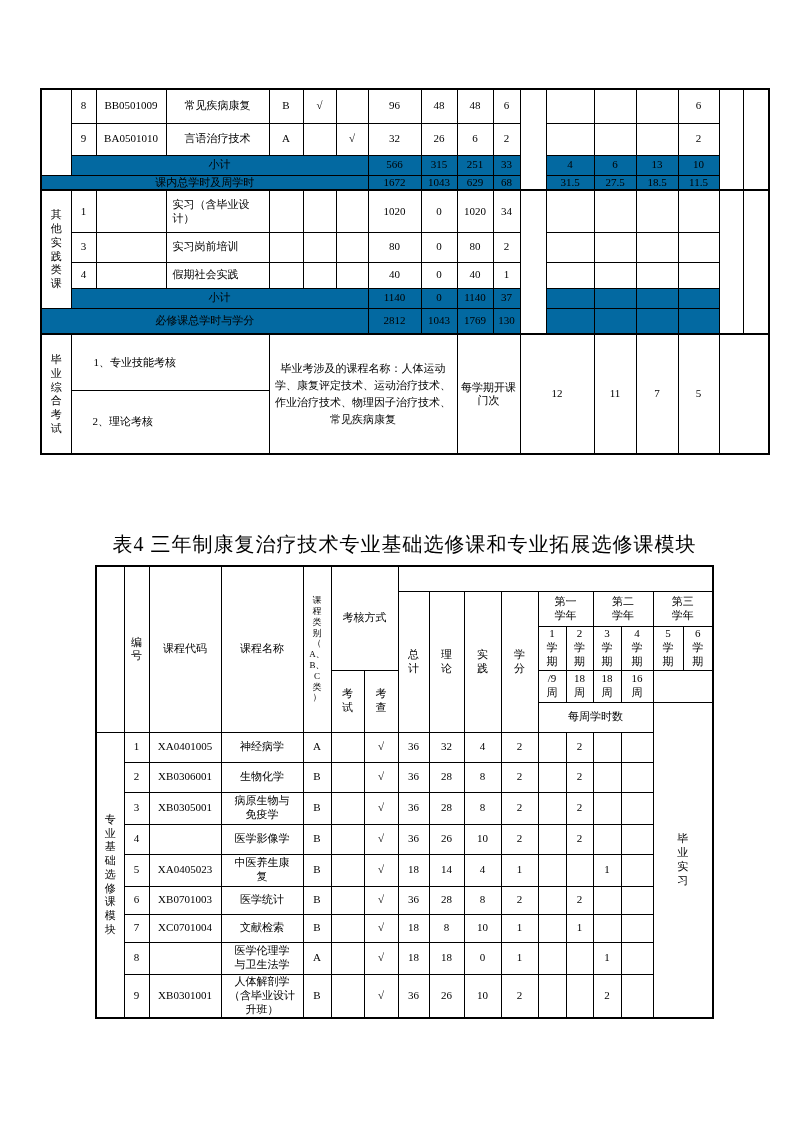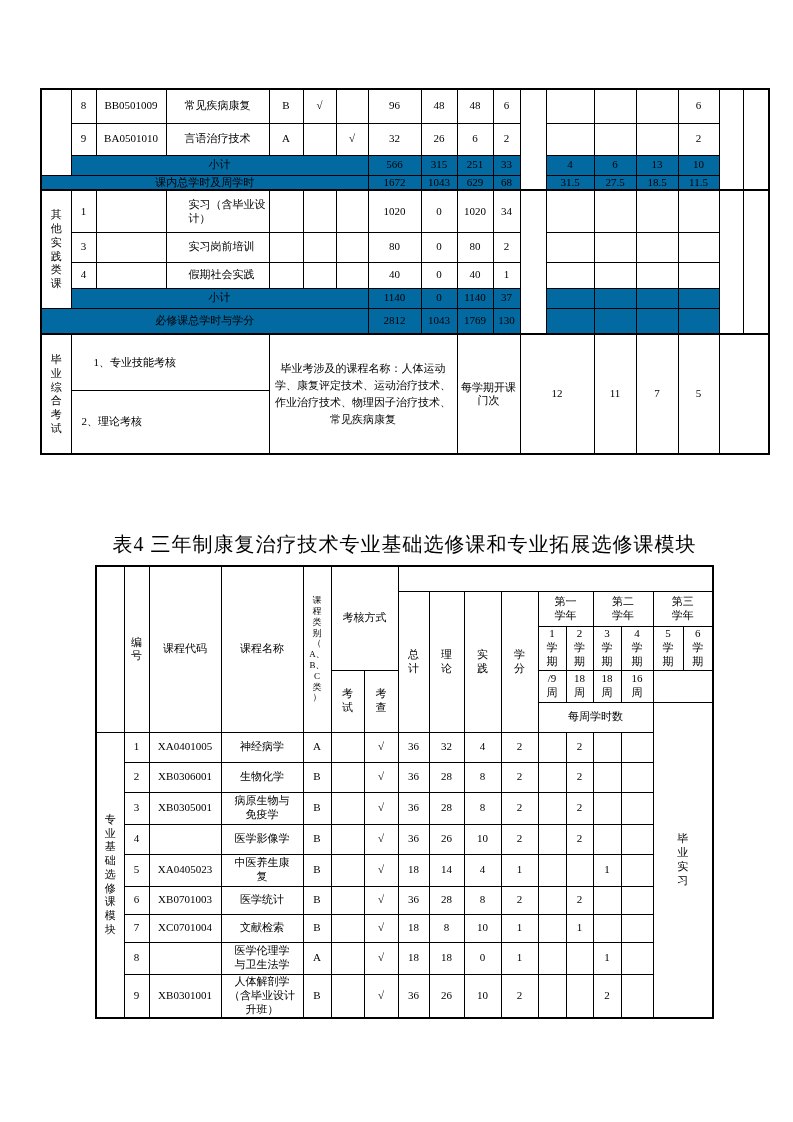--- a/index.html
+++ b/index.html
@@ -2,21 +2,21 @@
 <html><head>
 <meta charset="utf-8">
 <style>
   html,body{margin:0;padding:0;}
   body{width:793px;height:1122px;background:#fff;position:relative;
        font-family:"Liberation Serif","DejaVu Serif",serif;color:#000;}
   table{border-collapse:collapse;table-layout:fixed;border:2px solid #000;}
   td{border:1px solid #000;text-align:center;vertical-align:middle;
      font-size:11px;line-height:1.25;padding:0 2px;overflow:hidden;white-space:pre-line;}
   .green{background:#0369a1;}
-  .left{text-align:left;padding-left:22px;}
+  .left{text-align:left;padding-left:6px;}
   .t1{position:absolute;left:40px;top:88px;width:728px;}
   .t4{position:absolute;left:95px;top:565px;width:617px;}
   .t4-title{position:absolute;top:531px;left:0;width:793px;text-align:center;
             font-size:20px;font-weight:normal;letter-spacing:1px;padding-left:8px;}
   .bt2 td{border-top:2px solid #000;}
   .cat-head{font-size:9px;line-height:1.2;padding:0;}
   .courses{line-height:1.55;}
   .vside{padding:0;}
 </style>
 </head>
@@ -191,21 +191,21 @@
   <td colspan="3" class="left" style="padding-left:22px">1、专业技能考核</td>
   <td colspan="5" rowspan="2" class="courses">毕业考涉及的课程名称：人体运动学、康复评定技术、运动治疗技术、作业治疗技术、物理因子治疗技术、常见疾病康复</td>
   <td colspan="2" rowspan="2">每学期开课门次</td>
   <td colspan="2" rowspan="2">12</td>
   <td rowspan="2">11</td>
   <td rowspan="2">7</td>
   <td rowspan="2">5</td>
   <td colspan="2" rowspan="2"></td>
 </tr>
 <tr style="height:64px">
-  <td colspan="3" class="left" style="padding-left:10px">2、理论考核</td>
+  <td colspan="3" class="left" style="padding-left:21px">2、理论考核</td>
 </tr>
 </tbody>
   </table>
 
 <div class="t4-title">表4 三年制康复治疗技术专业基础选修课和专业拓展选修课模块</div>
 
 <table class="t4">
 <colgroup>
 <col style="width:28px">
       <col style="width:25px">

